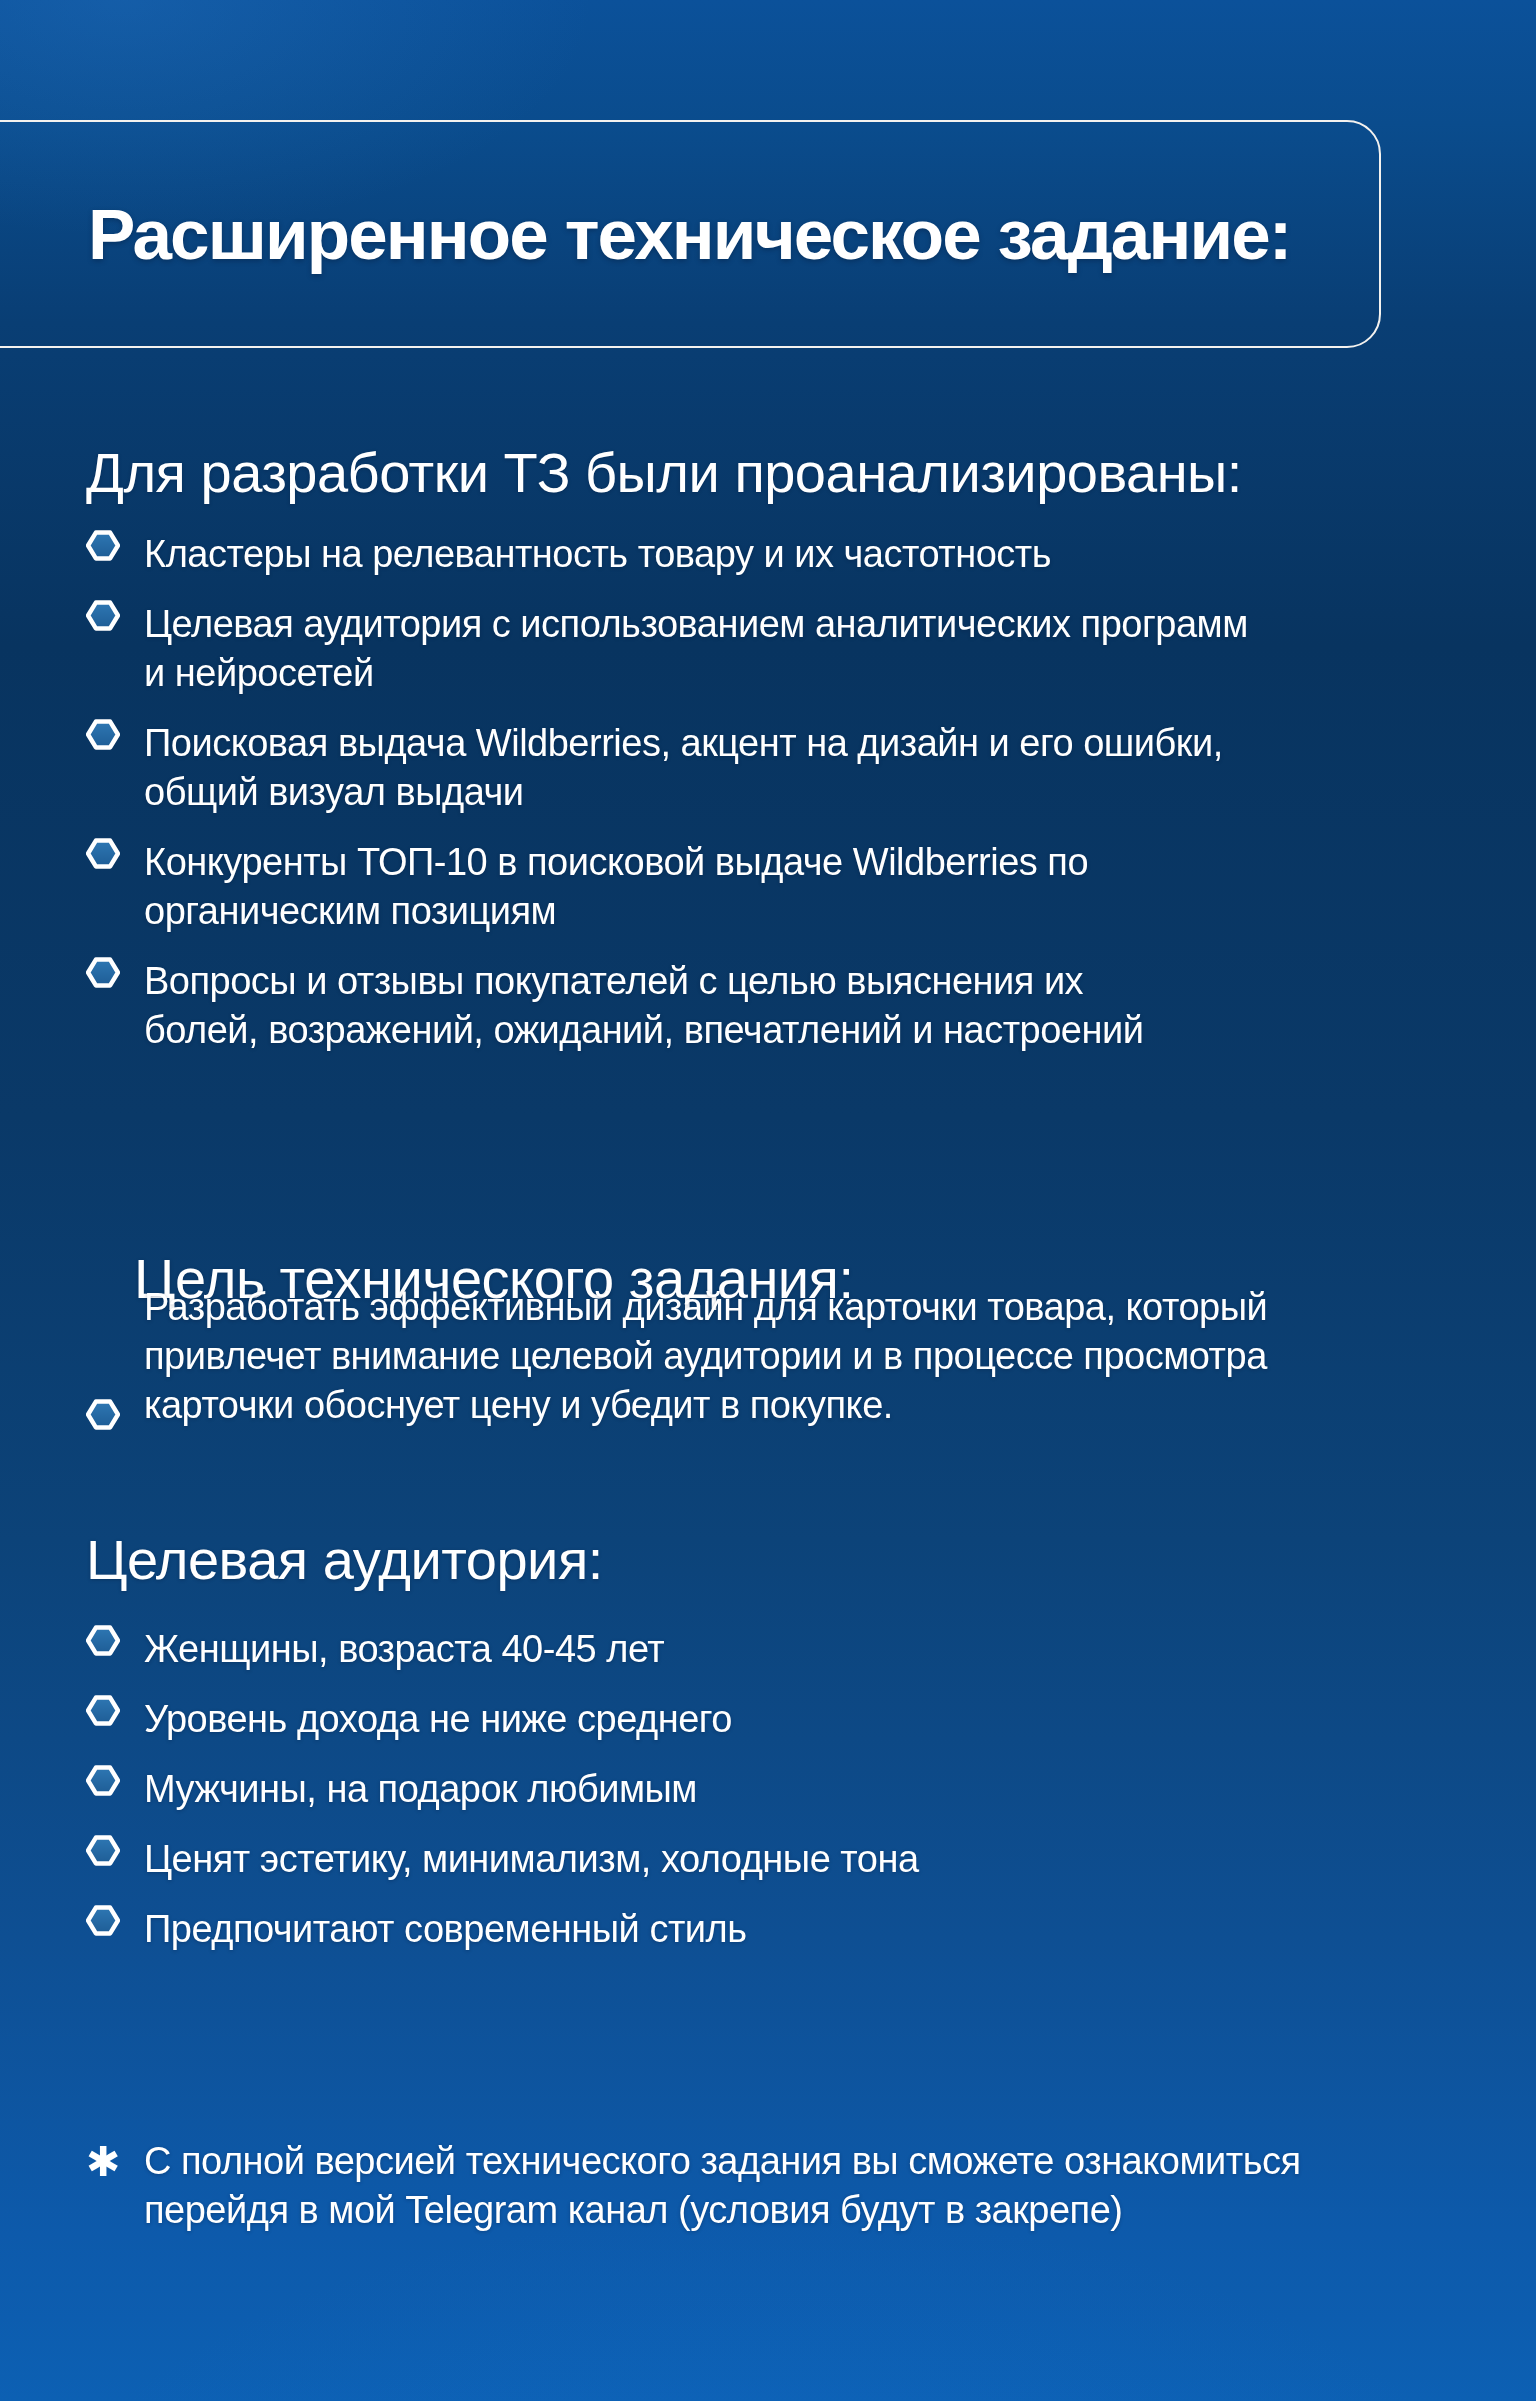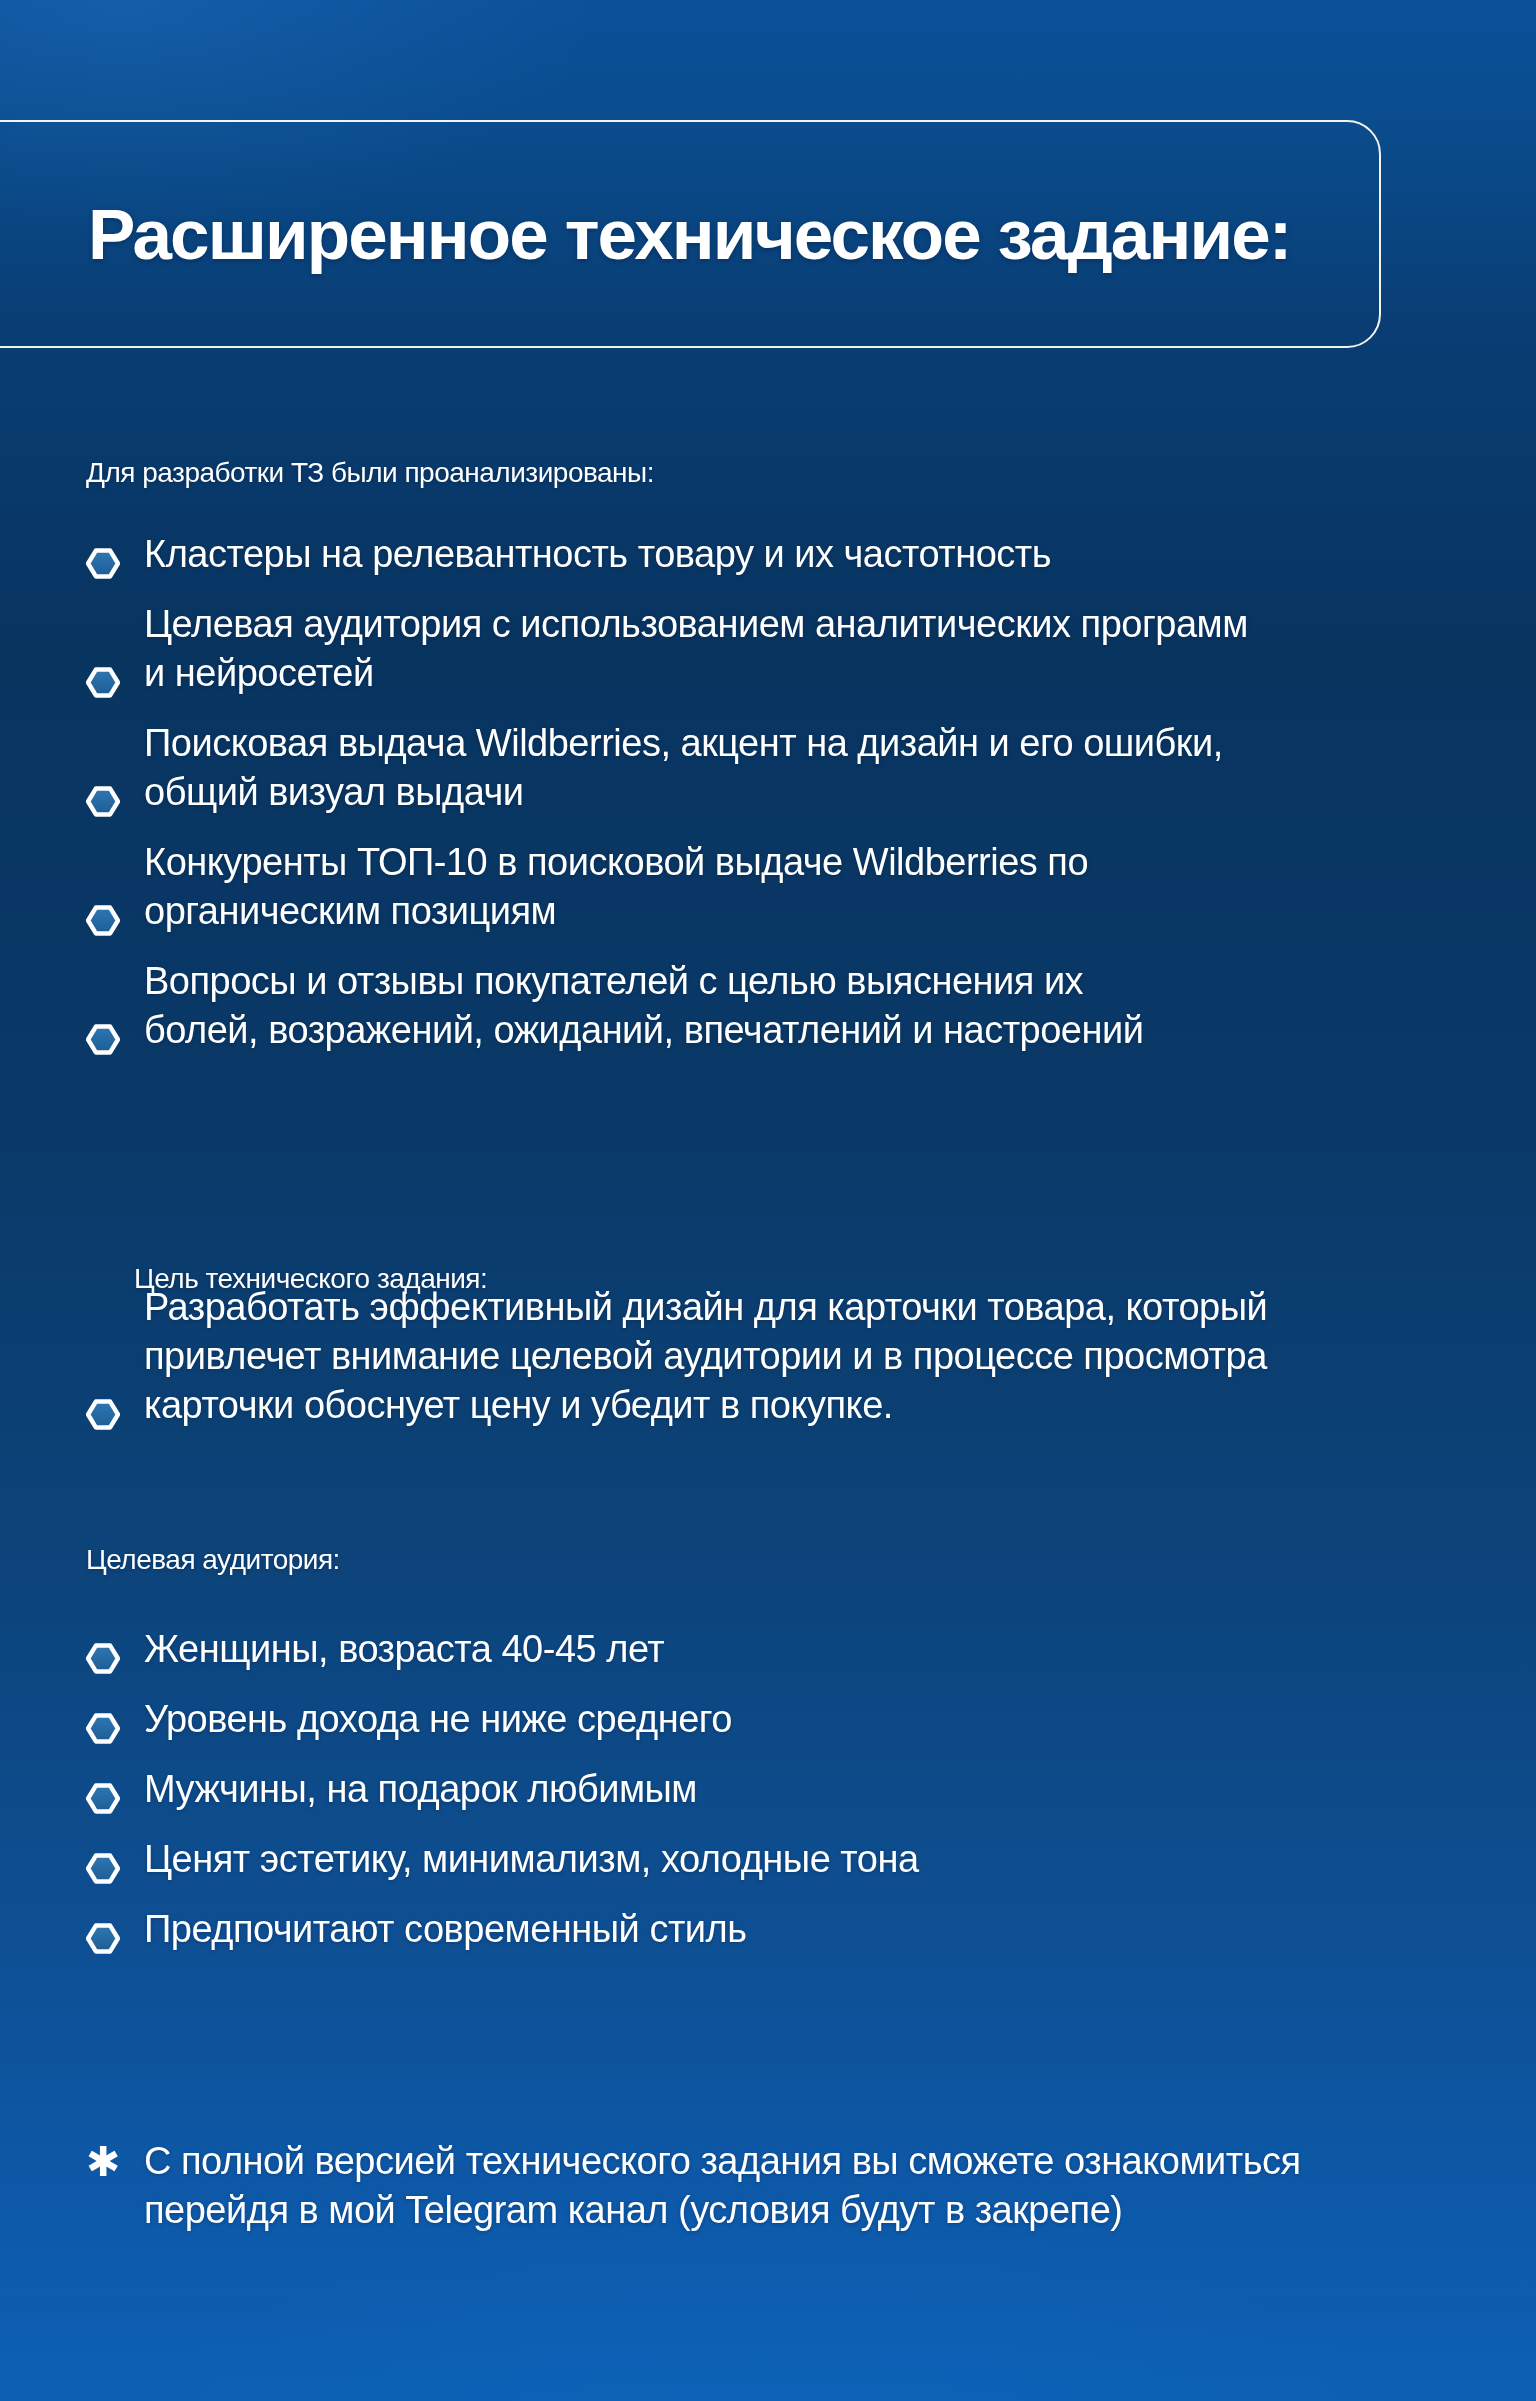--- a/index.html
+++ b/index.html
@@ -42,38 +42,38 @@
     font-size: 71px;
     font-weight: 700;
     letter-spacing: -1.9px;
     white-space: pre-line;
     text-shadow: 0 1.9px 4.8px rgba(0,20,50,0.35);
   }
   .sec-heading {
     position: absolute;
     left: 86px;
     margin: 0;
-    font-size: 28px;
+    font-size: 56px;
     font-weight: 400;
     line-height: 49px;
     letter-spacing: -0.5px;
     white-space: pre-line;
     text-shadow: 0 1.4px 3.8px rgba(0,20,50,0.3);
   }
   .h-analysis { top: 448px; }
   .h-goal     { top: 1254px; margin-left: 48px; }
   .h-audience { top: 1535px; }
   .list { position: absolute; left: 86px; margin: 0; padding: 0; list-style: none; }
   .list-analysis { top: 530px; }
   .goal-block    { top: 1283px; }
   .list-audience { top: 1625px; }
   .footnote      { top: 2137px; }
   .item {
     display: flex;
-    align-items: flex-end;
+    align-items: flex-start;
     margin: 0 0 21px 0;
   }
   .item.top-align { align-items: flex-end; }
   .hex {
     flex: 0 0 auto;
     width: 34px;
     height: 31px;
     margin-right: 24px;
   }
   .item.top-align .hex { margin-top: 9px; }

